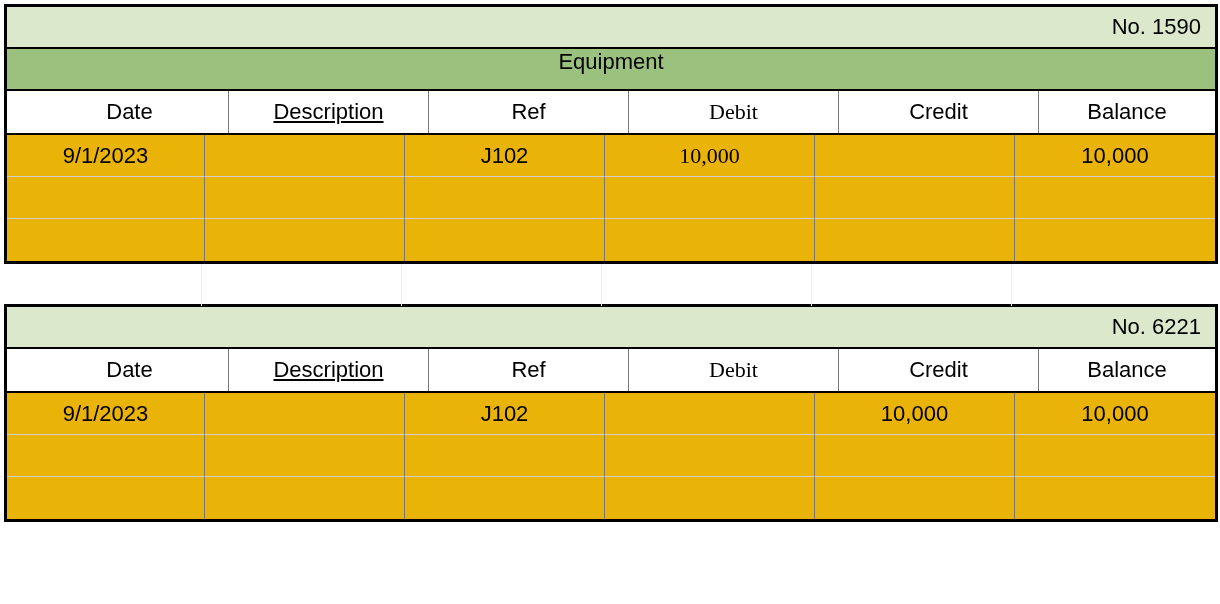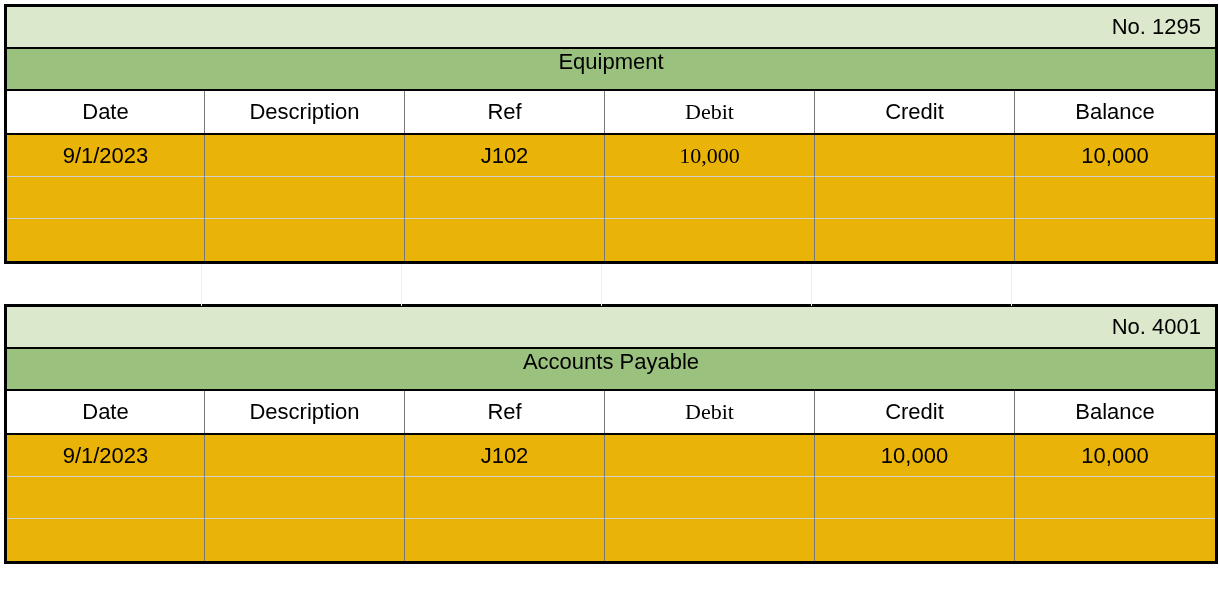--- a/index.html
+++ b/index.html
@@ -23,21 +23,21 @@
   .cell {
     box-sizing: border-box;
     padding: 6px 10px;
     display: flex;
     align-items: center;
     justify-content: center;
     min-height: 42px;
   }
   
   .c-date   { width: 198px; }
-  .c-desc   { width: 200px; }
+  .c-desc   { width: 200px; text-decoration: underline; }
   .c-ref    { width: 200px; }
   .c-debit  { width: 210px; font-family: Liberation Serif, serif; }
   .c-credit { width: 200px; }
   .c-bal    { flex: 1; }
 
   .no-row {
     background: #dbe8cb;
     border-bottom: 2px solid #000;
     justify-content: flex-end;
     padding-right: 14px;
@@ -55,21 +55,21 @@
     display: flex;
     align-items: flex-start;
     box-sizing: border-box;
   }
   .header-row .cell {
     border-right: 1px solid #777;
     background: #fff;
     font-weight: 400;
   }
   .header-row .cell:last-child { border-right: none; }
-  .header-row { border-bottom: 2px solid #000; }
+  .header-row { border-bottom: 2px solid #000; padding-left: 24px; }
 
   .data-row .cell {
     border-right: 1px solid #777;
     border-bottom: 1px solid #d0d0d0;
     background: #eab308;
   }
   .data-row .cell:last-child { border-right: none; }
 
   .data-row:last-child .cell { border-bottom: none; }
 
@@ -83,21 +83,21 @@
     border-right: 1px solid #eee;
     border-bottom: none;
   }
   .gap .cell:last-child { border-right: none; }
 </style>
 </head>
 <body>
 
 <div class="ledger">
   <div class="no-row">
-    <span>No. 1295</span>
+    <span>No. 1590</span>
   </div>
   <div class="title-row">
     <span>Equipment</span>
   </div>
   <div class="row header-row">
     <div class="cell c-date">Date</div>
     <div class="cell c-desc">Description</div>
     <div class="cell c-ref">Ref</div>
     <div class="cell c-debit">Debit</div>
     <div class="cell c-credit">Credit</div>
@@ -133,24 +133,21 @@
   <div class="cell c-date"></div>
   <div class="cell c-desc"></div>
   <div class="cell c-ref"></div>
   <div class="cell c-debit"></div>
   <div class="cell c-credit"></div>
   <div class="cell c-bal"></div>
 </div>
 
 <div class="ledger">
   <div class="no-row">
-    <span>No. 4001</span>
-  </div>
-  <div class="title-row">
-    <span>Accounts Payable</span>
+    <span>No. 6221</span>
   </div>
   <div class="row header-row">
     <div class="cell c-date">Date</div>
     <div class="cell c-desc">Description</div>
     <div class="cell c-ref">Ref</div>
     <div class="cell c-debit">Debit</div>
     <div class="cell c-credit">Credit</div>
     <div class="cell c-bal">Balance</div>
   </div>
   <div class="row data-row">

